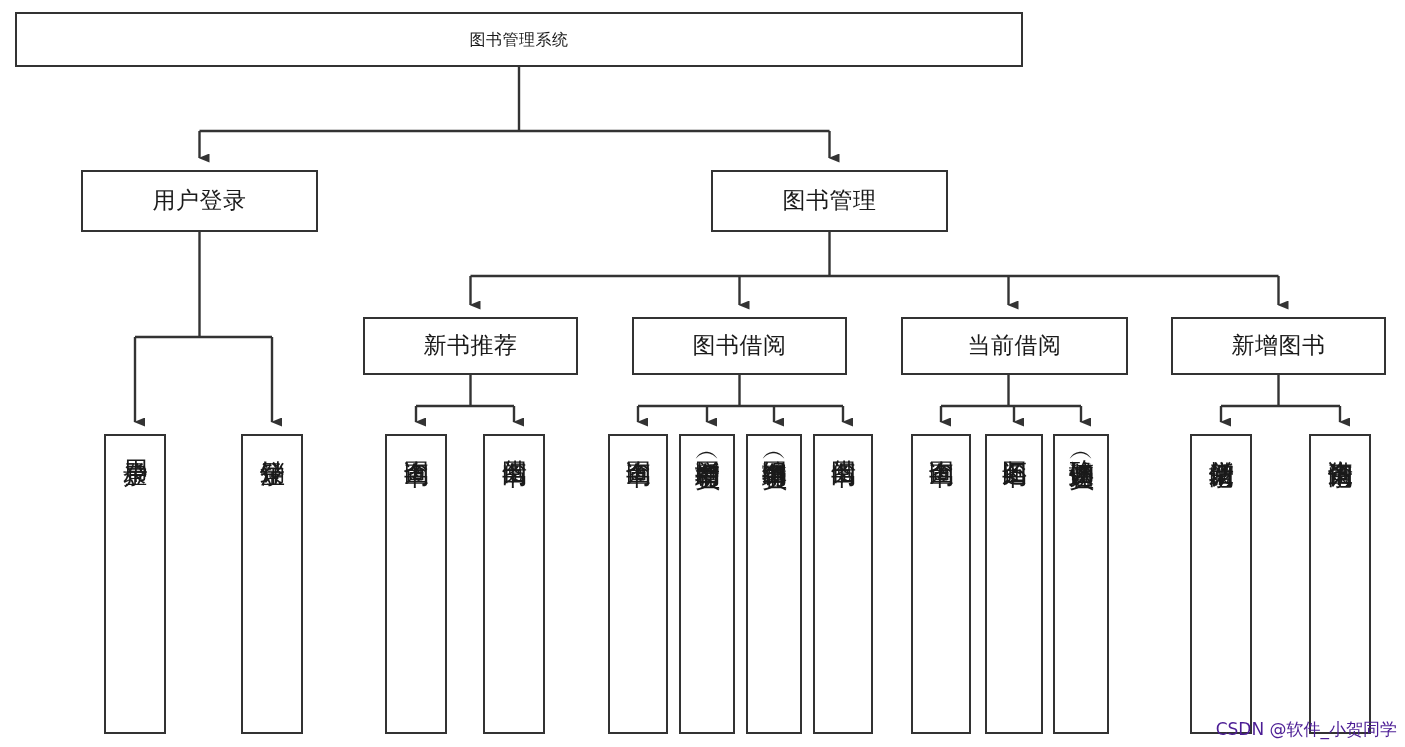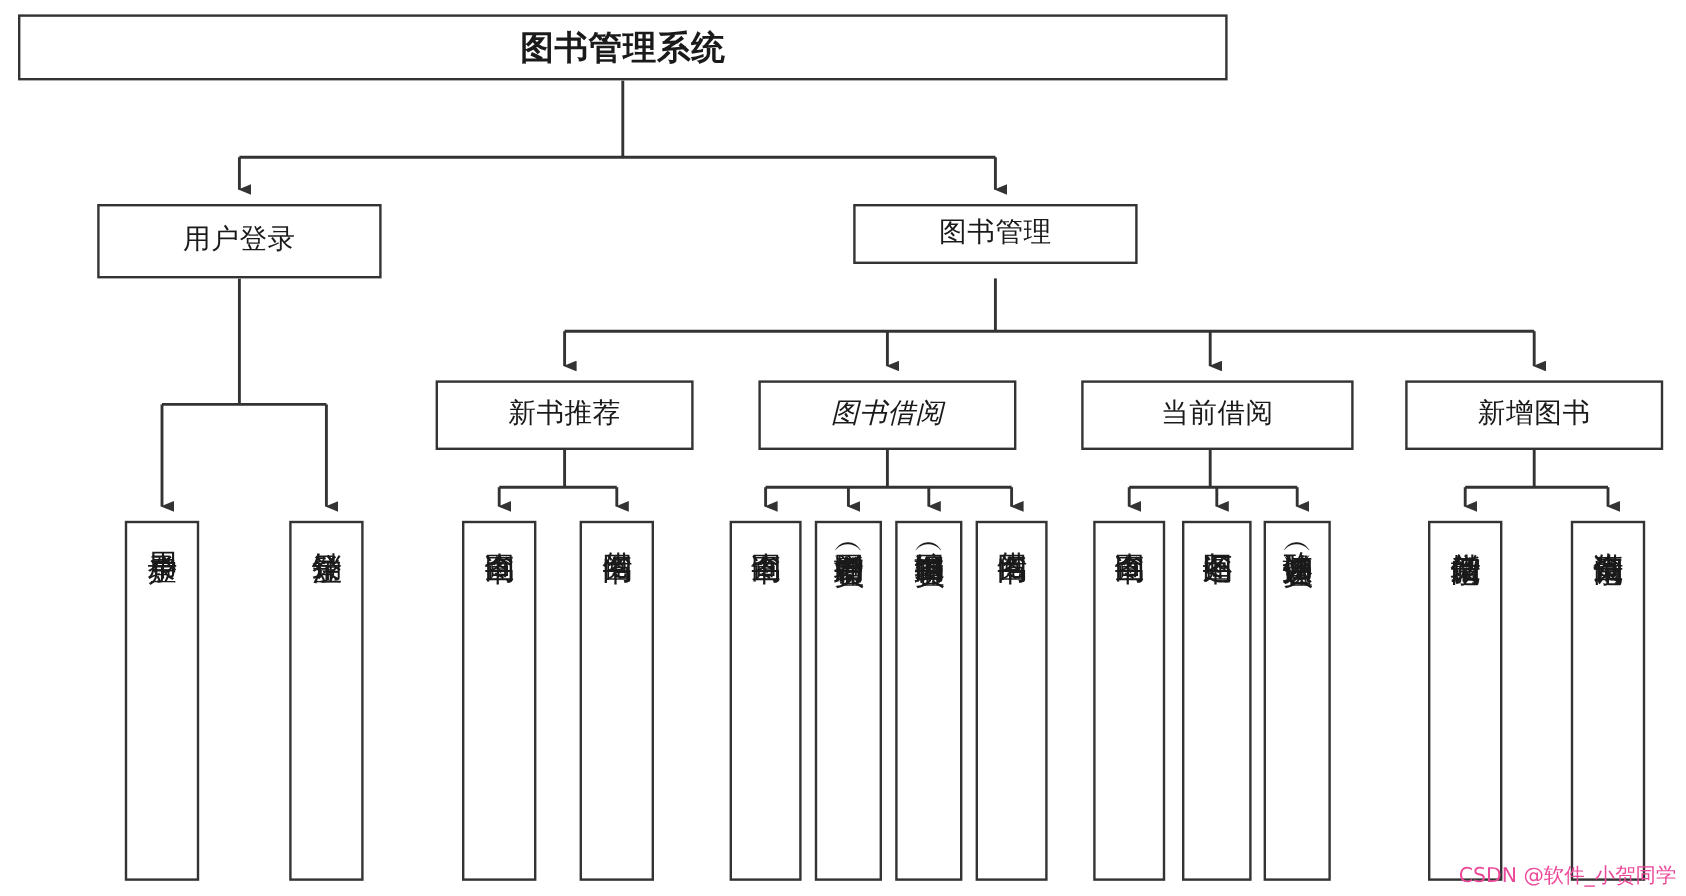--- a/index.html
+++ b/index.html
@@ -42,43 +42,42 @@
     text-align: center;
     line-height: 1.12;
     letter-spacing: 0.5px;
     white-space: pre;
   }
   
   .node.h .node-label {
     font-size: 23px;
   }
   .node.root .node-label {
-    font-size: 28px;
-    font-weight: bold;
+    font-size: 16px;
   }
   
   .node.v {
     align-items: flex-start;
     justify-content: center;
     padding-top: 4px;
   }
   .node.v .node-label {
     writing-mode: vertical-rl;
     text-orientation: upright;
     font-size: 25px;
     line-height: 1.04;
     letter-spacing: 1px;
     white-space: nowrap;
   }
   #watermark {
     position: absolute;
     right: 8px;
     bottom: 6px;
     font-size: 17px;
-    color: #ec4899;
+    color: #4c1d95;
     z-index: 5;
     white-space: nowrap;
     font-family: "DejaVu Sans", "Liberation Sans", sans-serif;
   }
 </style>
 </head>
 <body>
 
 <div id="diagram-root">
   <svg id="edge-layer" viewBox="0 0 1405 747" xmlns="http://www.w3.org/2000/svg">
@@ -124,27 +123,27 @@
       </g>
   </svg>
 
   <div id="node-group">
       <div class="node h root" style="left: 15px; top: 12px; width: 1008px; height: 55px;">
         <span class="node-label">图书管理系统</span>
       </div>
       <div class="node h" style="left: 81px; top: 170px; width: 237px; height: 62px;">
         <span class="node-label">用户登录</span>
       </div>
-      <div class="node h" style="left: 711px; top: 170px; width: 237px; height: 50px;">
+      <div class="node h" style="left: 711px; top: 170px; width: 237px; height: 62px;">
         <span class="node-label">图书管理</span>
       </div>
       <div class="node h" style="left: 363px; top: 317px; width: 215px; height: 58px;">
         <span class="node-label">新书推荐</span>
       </div>
-      <div class="node h" style="left: 632px; top: 317px; width: 215px; height: 58px; font-style: italic;">
+      <div class="node h" style="left: 632px; top: 317px; width: 215px; height: 58px;">
         <span class="node-label">图书借阅</span>
       </div>
       <div class="node h" style="left: 901px; top: 317px; width: 227px; height: 58px;">
         <span class="node-label">当前借阅</span>
       </div>
       <div class="node h" style="left: 1171px; top: 317px; width: 215px; height: 58px;">
         <span class="node-label">新增图书</span>
       </div>
       <div class="node v" style="left: 104px; top: 434px; width: 62px; height: 300px;">
         <span class="node-label">用户登录</span>

